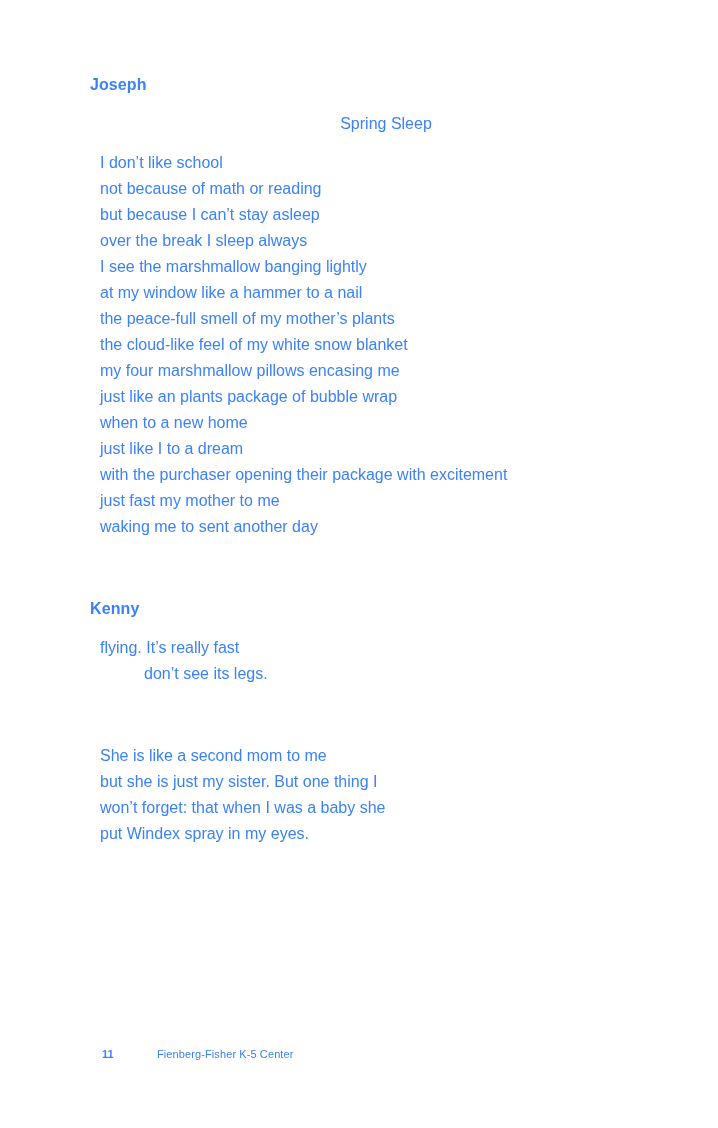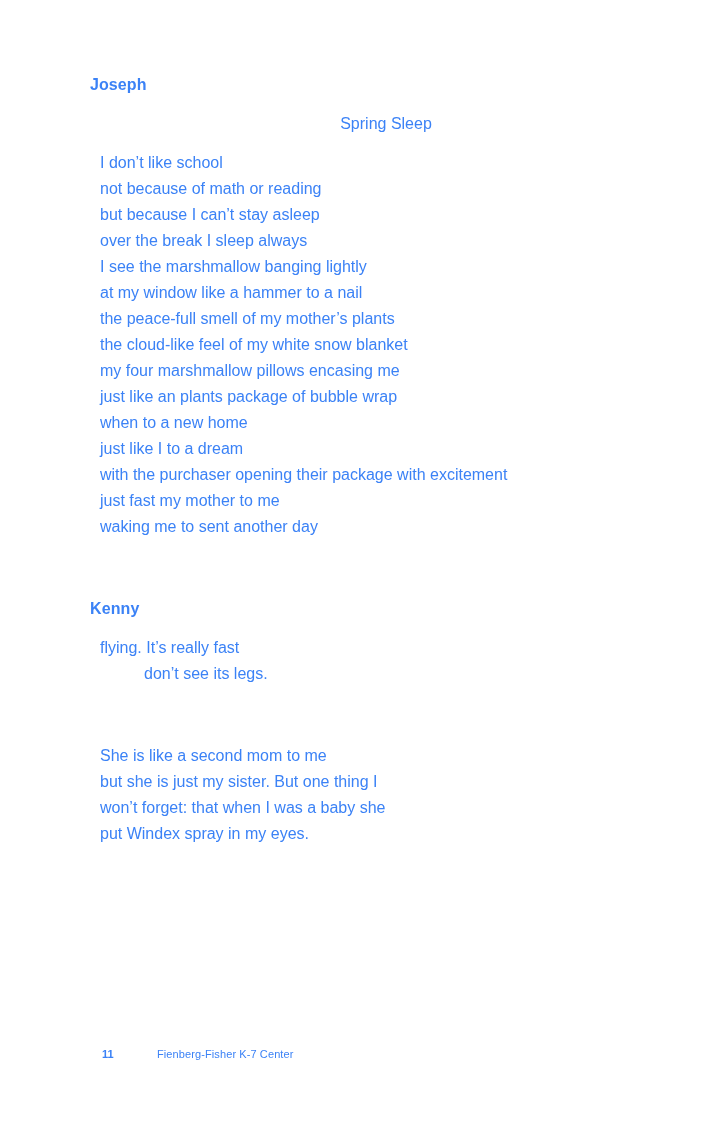--- a/index.html
+++ b/index.html
@@ -92,15 +92,15 @@
         <div class="poem-line">but she is just my sister. But one thing I</div>
         <div class="poem-line">won’t forget: that when I was a baby she</div>
         <div class="poem-line">put Windex spray in my eyes.</div>
       </div>
     </section>
 
   </div>
 
   <footer class="footer">
     <span class="page-num">11</span>
-    <span>Fienberg-Fisher K-7 Center</span>
+    <span>Fienberg-Fisher K-5 Center</span>
   </footer>
 </div>
 
 </body></html>

